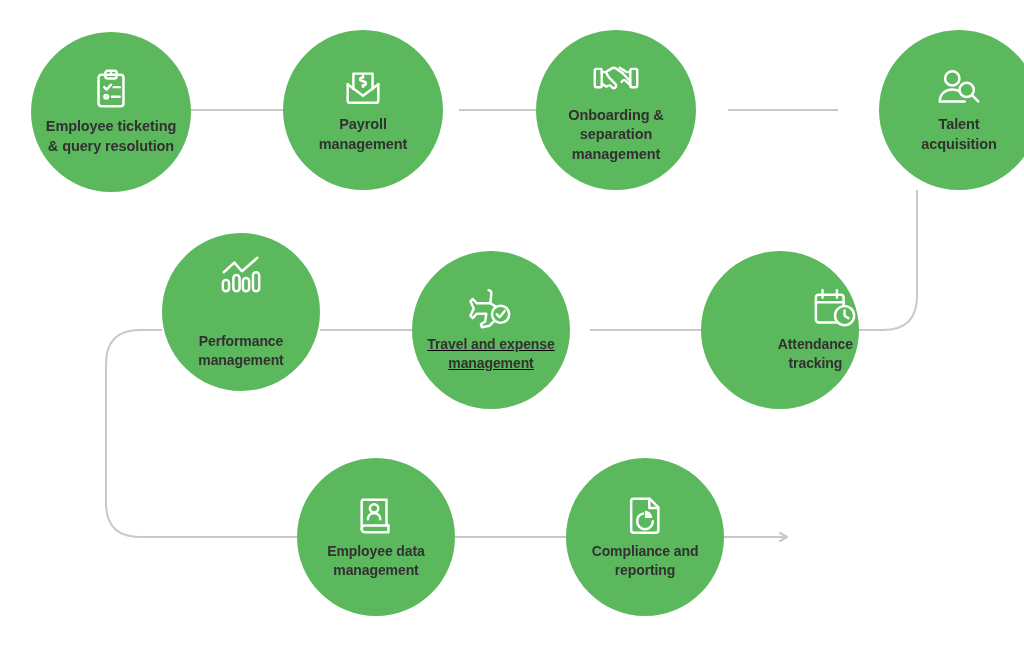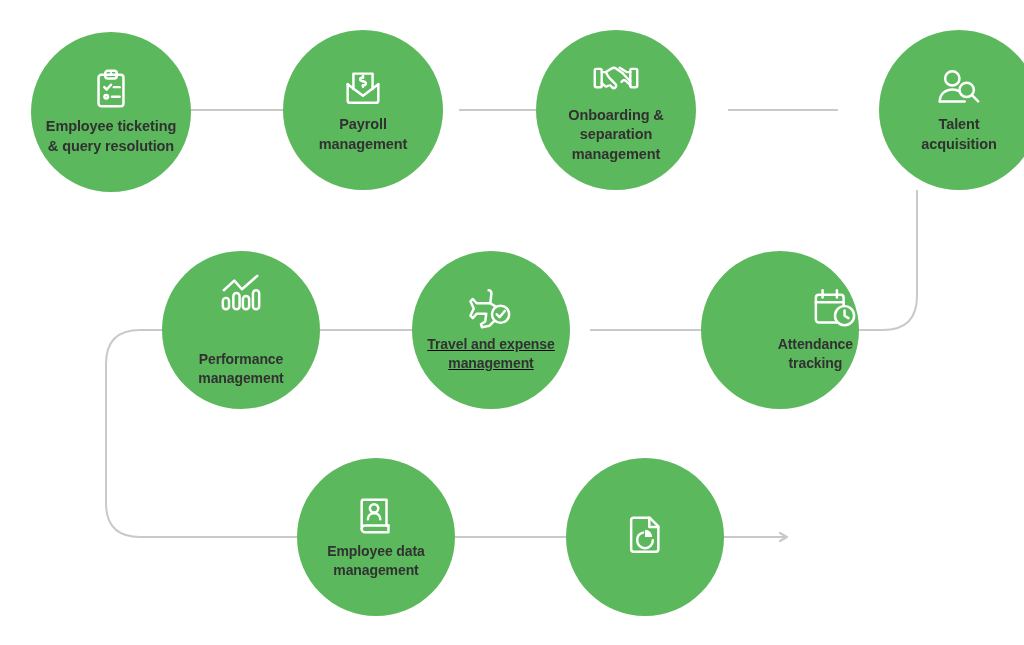--- a/index.html
+++ b/index.html
@@ -138,21 +138,21 @@
         <path d="M5,38 C5,30.2 10.8,25.5 18,25.5 C21,25.5 23.6,26.3 25.7,27.7"></path>
         <line x1="5" y1="38" x2="31" y2="38"></line>
         <circle cx="33" cy="26" r="7.5"></circle>
         <line x1="38.6" y1="31.4" x2="45" y2="38"></line>
       </svg>
     </span>
     <span class="node-label">Talent
 acquisition</span>
   </div>
 
-  <div class="node" data-size="md" style="left:162px; top:251px; width:158px; height:158px;gap:29px;">
+  <div class="node" data-size="md" style="left:162px; top:233px; width:158px; height:158px;gap:29px;">
     <span class="node-icon">
       <svg width="46" height="44" viewBox="0 0 48 46" fill="none" stroke="#ffffff" stroke-width="2.6" stroke-linecap="round" stroke-linejoin="round">
         <polyline points="6,18 17,8 25,17 41,3"></polyline>
         <rect x="5" y="26" width="6.5" height="12" rx="3.2"></rect>
         <rect x="16" y="21" width="6.5" height="17" rx="3.2"></rect>
         <rect x="26" y="24" width="6.5" height="14" rx="3.2"></rect>
         <rect x="36.5" y="18" width="6.5" height="20" rx="3.2"></rect>
       </svg>
     </span>
     <span class="node-label">Performance
@@ -203,15 +203,17 @@
 
   <div class="node" data-size="md" style="left:566px; top:458px; width:158px; height:158px;">
     <span class="node-icon">
       <svg width="42" height="44" viewBox="0 0 44 46" fill="none" stroke="#ffffff" stroke-width="2.6" stroke-linecap="round" stroke-linejoin="round">
         <path d="M10,5 L27,5 L36,14 L36,38 C36,39.4 34.9,40.5 33.5,40.5 L10,40.5 C8.6,40.5 7.5,39.4 7.5,38 L7.5,7.5 C7.5,6.1 8.6,5 10,5 Z"></path>
         <polyline points="26.5,5 26.5,14.5 36,14.5"></polyline>
         <path d="M22,17.5 L22,25 L29.5,25 C29.5,20.9 26.1,17.5 22,17.5 Z" fill="#ffffff" stroke="none"></path>
         <path d="M20,20.5 C16.4,21.4 13.8,24.6 13.8,28.5 C13.8,33.1 17.5,36.8 22,36.8 C26.5,36.8 30.2,33.1 30.2,28.5"></path>
       </svg>
     </span>
+    <span class="node-label">Compliance and
+reporting</span>
   </div>
 
 </div>
 
 </body></html>

